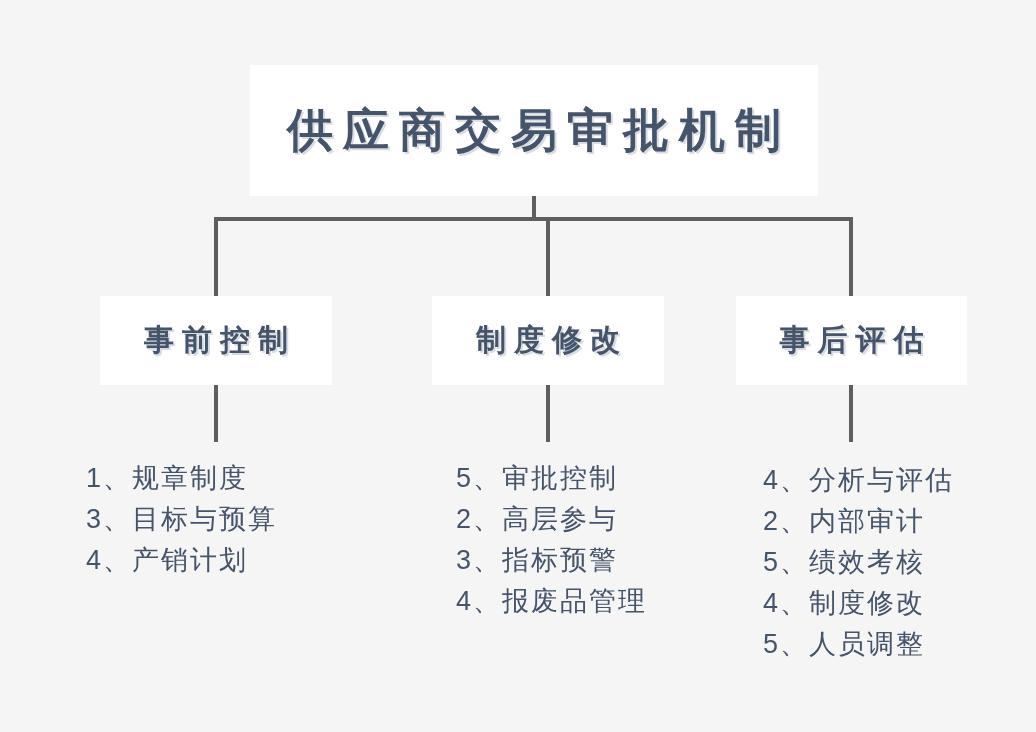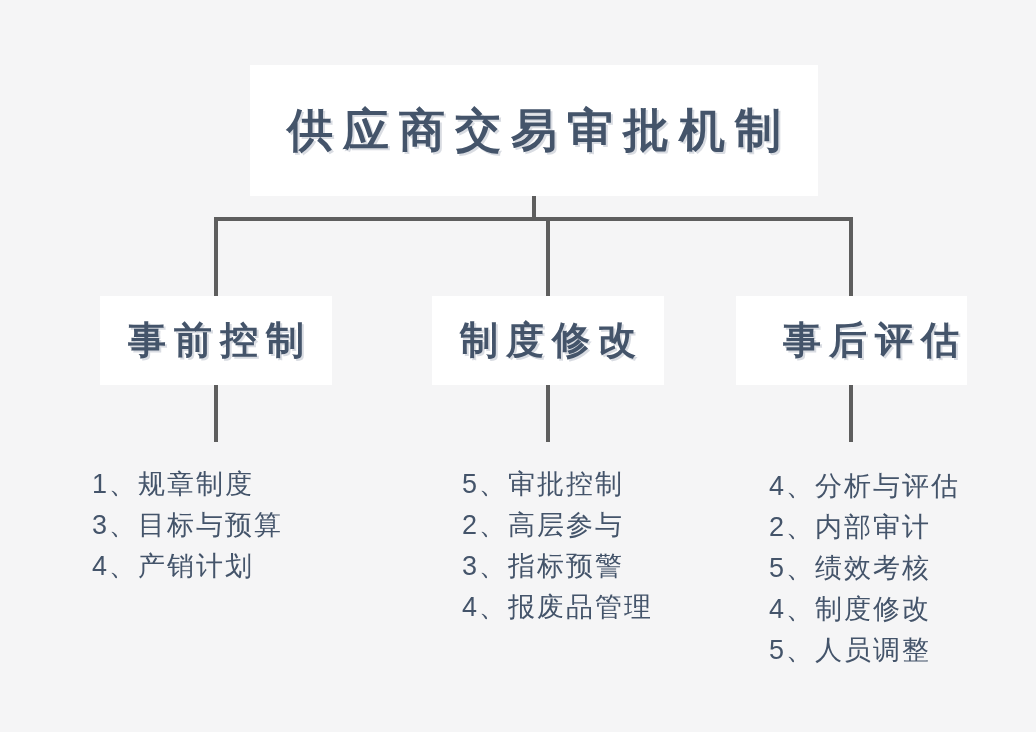--- a/index.html
+++ b/index.html
@@ -17,39 +17,39 @@
     color:#44546a;
     font-weight:bold;
     text-shadow:2px 2px 0 rgba(160,168,182,0.40);
   }
   .root-node {
     left:250px; top:65px; width:568px; height:131px;
     font-size:46px; letter-spacing:10px; text-indent:10px;
   }
   .branch-node {
     top:296px; height:89px;
-    font-size:38px; letter-spacing:8px; text-indent:8px;
+    font-size:30px; letter-spacing:8px; text-indent:8px;
   }
   .branch-node.b0 { left:100px; width:232px; }
   .branch-node.b1 { left:432px; width:232px; }
-  .branch-node.b2 { left:736px; width:231px;justify-content:flex-end; }
+  .branch-node.b2 { left:736px; width:231px; }
   .line { position:absolute; background:#5e5e5e; }
   .stem   { left:532px; top:196px; width:4px; height:25px; }
   .hline  { left:214px; top:217px; width:639px; height:4px; }
   .drop   { width:4px; top:219px; height:77px; }
   .drop.d0 { left:214px; }
   .drop.d1 { left:546px; top:221px; height:75px; }
   .drop.d2 { left:849px; }
   .sub    { width:4px; top:385px; height:57px; }
   .sub.s0 { left:214px; }
   .sub.s1 { left:546px; }
   .sub.s2 { left:849px; }
   .item-list {
     position:absolute;
-    margin:14px; padding:0; list-style:none;
+    margin:8px; padding:0; list-style:none;
     color:#44546a;
     font-size:27px; line-height:41px; letter-spacing:2px;
     white-space:nowrap;
   }
   .item-list.l0 { left:78px;  top:450px; }
   .item-list.l1 { left:448px; top:450px; }
   .item-list.l2 { left:755px; top:452px; }
 </style>
 </head>
 <body>

